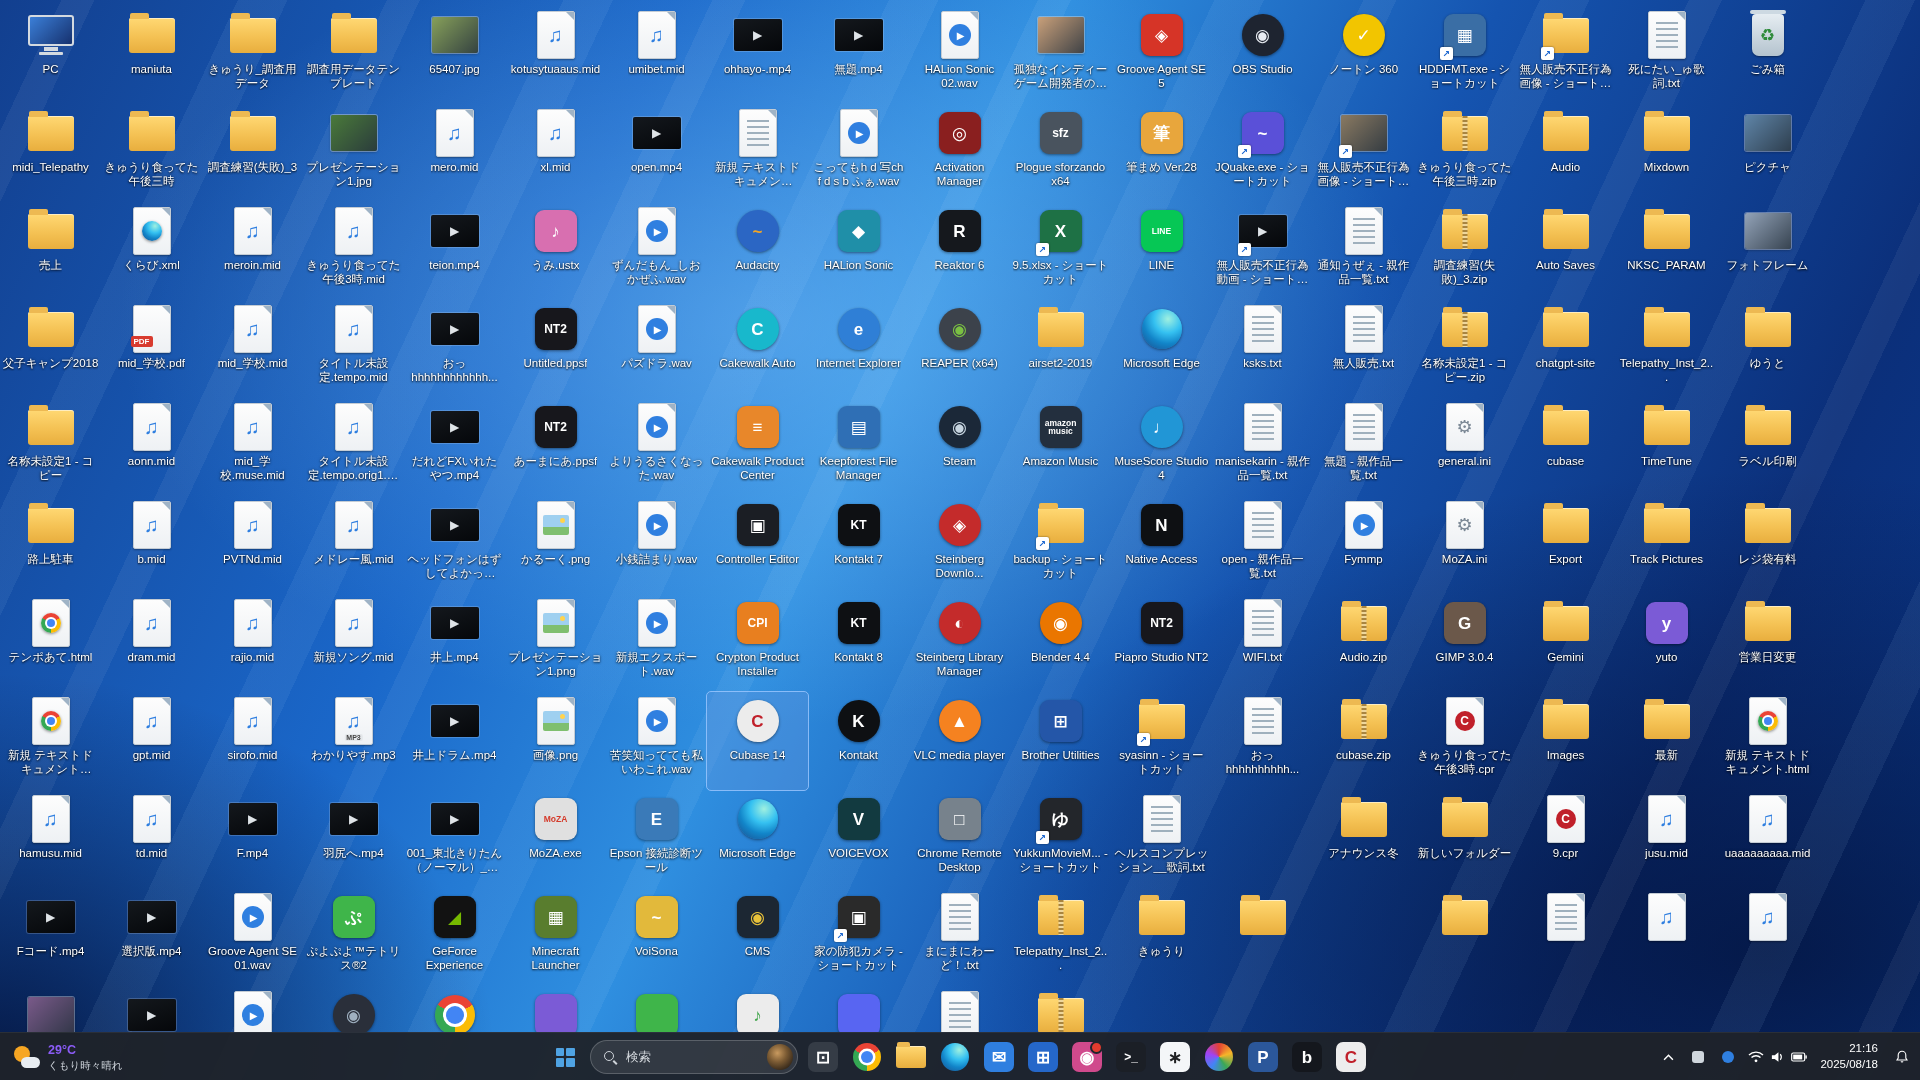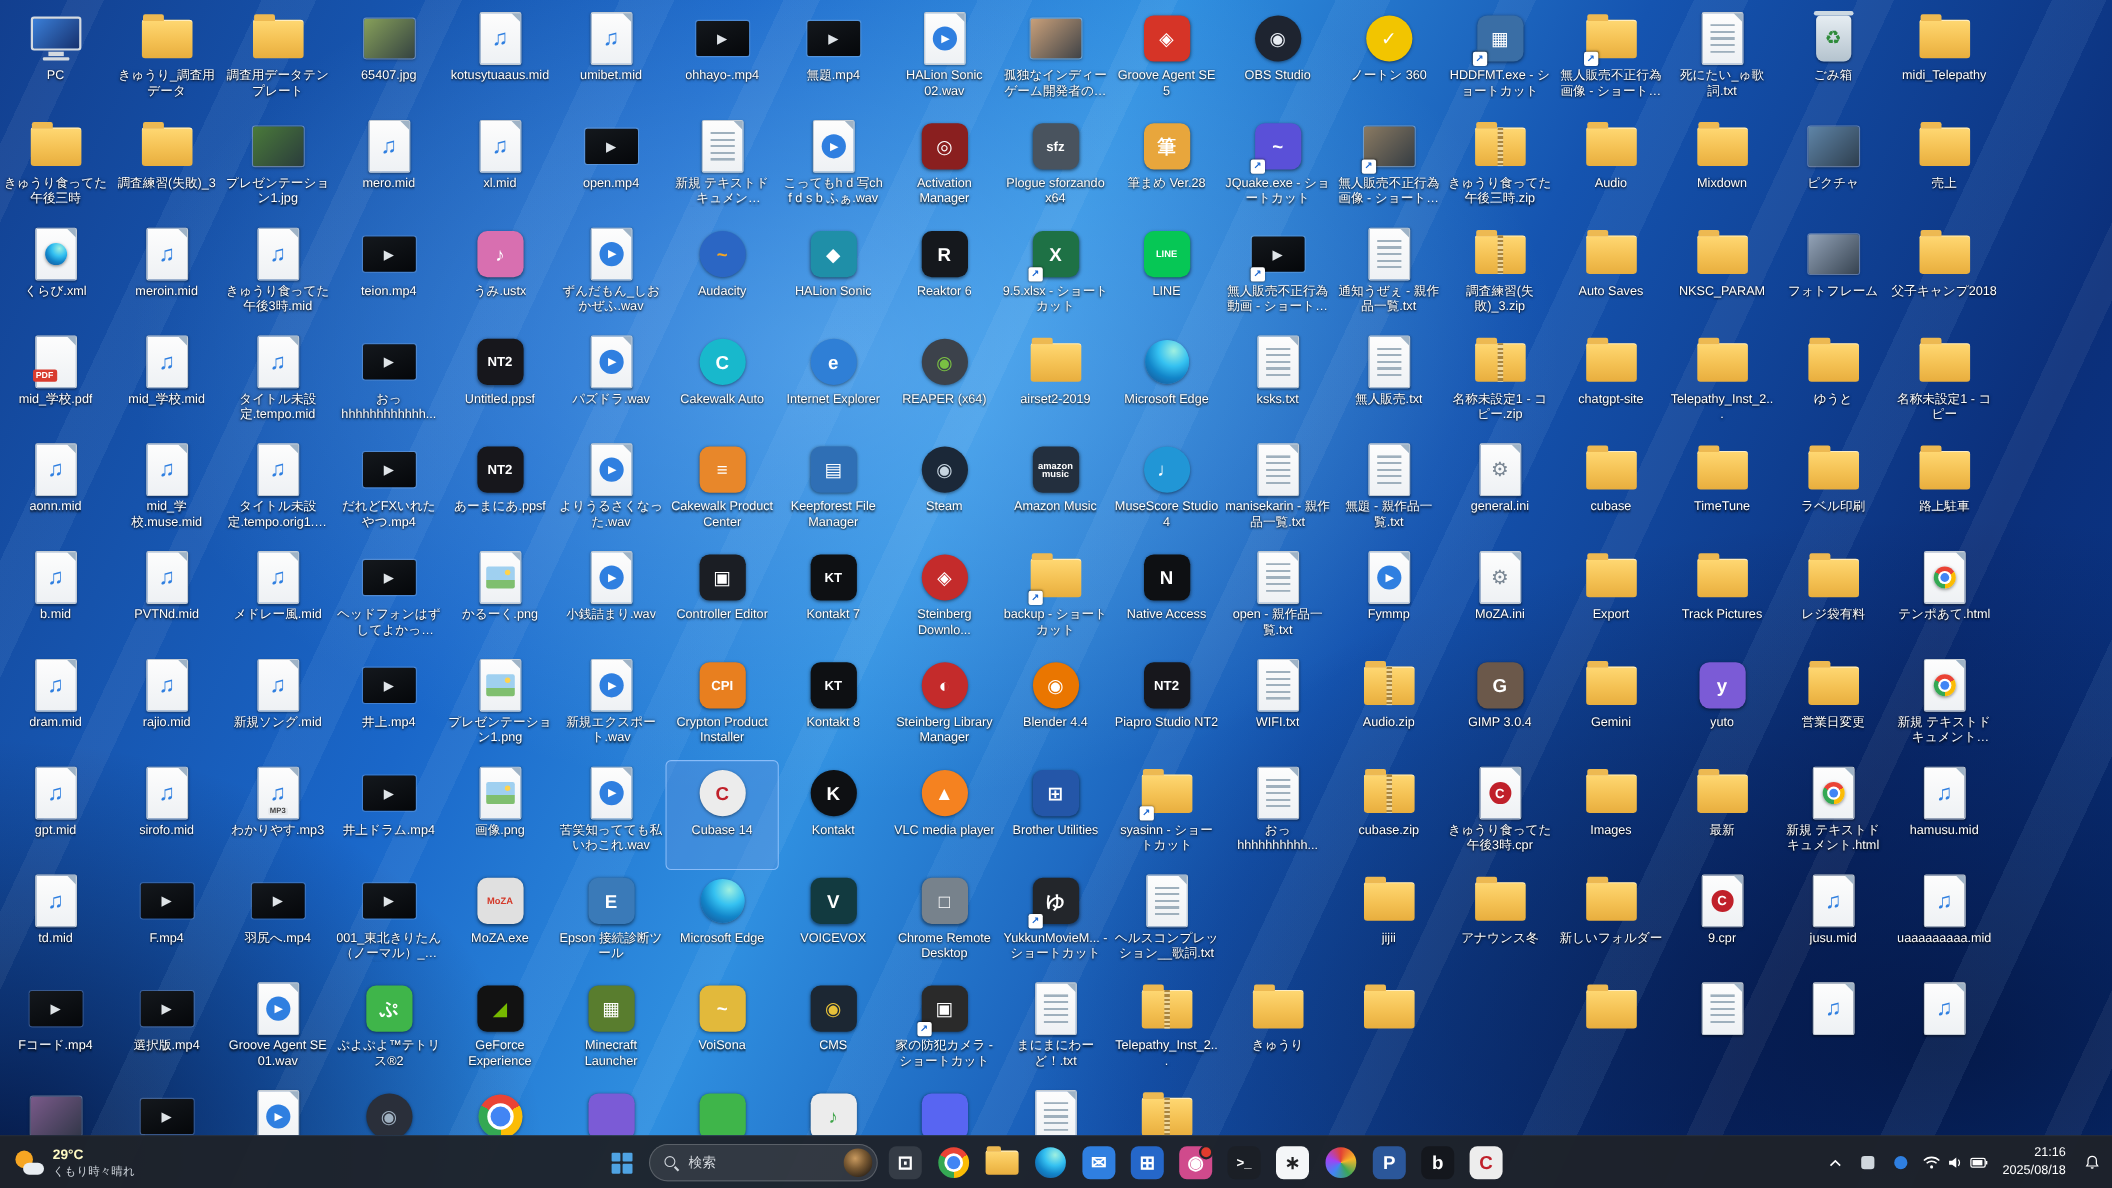--- a/index.html
+++ b/index.html
@@ -71,21 +71,21 @@
   .icbin span{color:#2e8b3a;font-size:17px}
   .sc{position:absolute;left:-1px;bottom:-1px;width:13px;height:13px;background:#fff;border-radius:2px;color:#1a66d0;
     font-size:9px;font-weight:bold;display:flex;align-items:center;justify-content:center;box-shadow:0 0 2px rgba(0,0,0,.6)}
   
   #taskbar{position:absolute;left:0;right:0;bottom:0;height:48px;background:rgba(30,34,42,.96);
     border-top:1px solid rgba(255,255,255,.06);box-sizing:border-box}
   .tb-weather{position:absolute;left:0;top:0;height:48px;display:flex;align-items:center;gap:8px;padding:0 14px;cursor:default}
   .w-icon{position:relative;width:26px;height:26px}
   .w-icon .sun{position:absolute;left:0;top:2px;width:16px;height:16px;border-radius:50%;background:#f6a623}
   .w-icon .cloud{position:absolute;right:0;bottom:2px;width:19px;height:11px;border-radius:7px;background:#e8edf2}
-  .w-temp{font-size:12.5px;color:#fef9c3;font-weight:700;line-height:1.25}
+  .w-temp{font-size:12.5px;color:#8b5cf6;font-weight:700;line-height:1.25}
   .w-desc{font-size:10.5px;color:#cdd3da;line-height:1.2}
   .tb-center{position:absolute;left:545px;top:0;height:48px;display:flex;align-items:center;gap:5px}
   .tb-btn,.tb-app,.tr-btn{width:40px;height:40px;border:none;background:transparent;border-radius:6px;display:flex;
     align-items:center;justify-content:center;position:relative;padding:0;cursor:pointer}
   .winlogo{width:19px;height:19px;display:grid;grid-template-columns:1fr 1fr;grid-template-rows:1fr 1fr;gap:2px}
   .winlogo i{background:#4fa3e3;border-radius:1px}
   .tb-search{width:208px;height:34px;border-radius:17px;background:rgba(255,255,255,.09);border:1px solid rgba(255,255,255,.2);
     display:flex;align-items:center;gap:9px;padding:0 4px 0 13px;box-sizing:border-box;cursor:text}
   .mag{width:13px;height:13px;position:relative;display:inline-block;flex:0 0 13px}
   .mag::before{content:"";position:absolute;top:0;left:0;width:8px;height:8px;border:1.6px solid #cfd4da;border-radius:50%}
@@ -124,20 +124,26 @@
             <i class="stand"></i>
             <i class="base"></i>
           </div>
         </div>
         <div class="lbl">PC</div>
       </div>
       <div class="tile">
         <div class="icwrap">
           <div class="icf"></div>
         </div>
+        <div class="lbl">maniuta</div>
+      </div>
+      <div class="tile">
+        <div class="icwrap">
+          <div class="icf"></div>
+        </div>
         <div class="lbl">きゅうり_調査用データ</div>
       </div>
       <div class="tile">
         <div class="icwrap">
           <div class="icf"></div>
         </div>
         <div class="lbl">調査用データテンプレート</div>
       </div>
       <div class="tile">
         <div class="icwrap">
@@ -1287,26 +1293,20 @@
       </div>
       <div class="tile">
         <div class="icwrap">
           <div class="icfile">
             <i class="tlines"></i>
           </div>
         </div>
         <div class="lbl">ヘルスコンプレッション__歌詞.txt</div>
       </div>
       <div class="tile empty"></div>
-      <div class="tile">
-        <div class="icwrap">
-          <div class="icf"></div>
-        </div>
-        <div class="lbl">jijii</div>
-      </div>
       <div class="tile">
         <div class="icwrap">
           <div class="icf"></div>
         </div>
         <div class="lbl">アナウンス冬</div>
       </div>
       <div class="tile">
         <div class="icwrap">
           <div class="icf"></div>
         </div>

